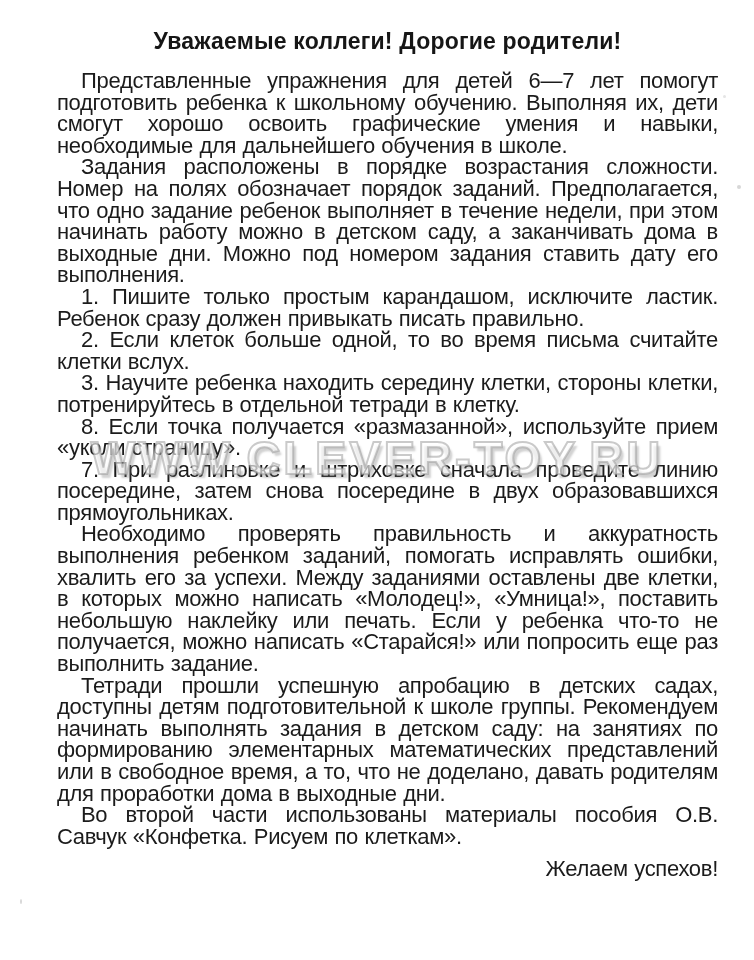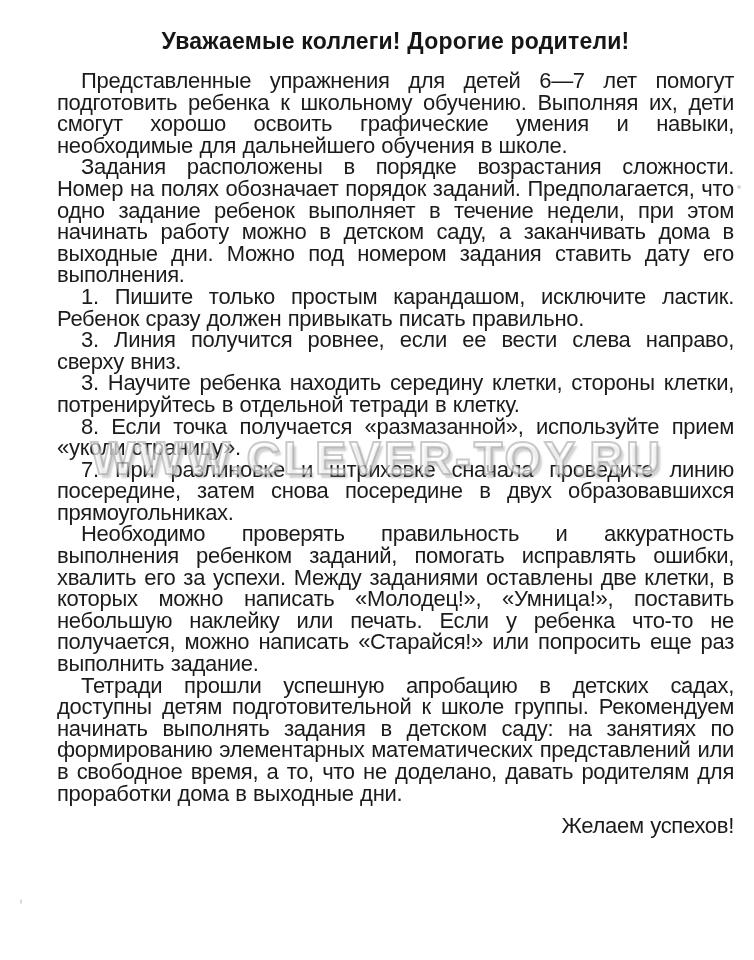--- a/index.html
+++ b/index.html
@@ -12,21 +12,21 @@
     height: 960px;
     font-family: "Liberation Sans", sans-serif;
   }
   .page {
     position: relative;
     box-sizing: border-box;
     width: 754px;
     height: 929px;
     background: #ffffff;
     color: #1b1b1b;
-    padding: 28px 20px 0 57px;
+    padding: 28px 36px 0 57px;
     overflow: hidden;
   }
   .title {
     font-size: 23px;
     font-weight: bold;
     text-align: center;
     margin: 0 0 15px 0;
     letter-spacing: 0.2px;
     color: #161616;
   }
@@ -75,34 +75,35 @@
 
   <h1 class="title">Уважаемые коллеги! Дорогие родители!</h1>
 
   <p class="para">Представленные упражнения для детей 6—7 лет помогут подготовить ребенка к школьному обучению. Выполняя их, дети смогут хорошо освоить графические умения и навыки, необходимые для дальнейшего обучения в школе.</p>
 
   <p class="para">Задания расположены в порядке возрастания сложности. Номер на полях обозначает порядок заданий. Предполагается, что одно задание ребенок выполняет в течение недели, при этом начинать работу можно в детском саду, а заканчивать дома в выходные дни. Можно под номером задания ставить дату его выполнения.</p>
 
 
   <p class="para">1. Пишите только простым карандашом, исключите ластик. Ребенок сразу должен привыкать писать правильно.</p>
 
+  <p class="para">2. Если клеток больше одной, то во время письма считайте клетки вслух.</p>
 
-  <p class="para">3. Линия получится ровнее, если ее вести слева направо, сверху вниз.</p>
 
   <p class="para">3. Научите ребенка находить середину клетки, стороны клетки, потренируйтесь в отдельной тетради в клетку.</p>
 
   <p class="para">8. Если точка получается «размазанной», используйте прием «уколи страницу».</p>
 
 
   <p class="para">7. При разлиновке и штриховке сначала проведите линию посередине, затем снова посередине в двух образовавшихся прямоугольниках.</p>
 
   <p class="para">Необходимо проверять правильность и аккуратность выполнения ребенком заданий, помогать исправлять ошибки, хвалить его за успехи. Между заданиями оставлены две клетки, в которых можно написать «Молодец!», «Умница!», поставить небольшую наклейку или печать. Если у ребенка что-то не получается, можно написать «Старайся!» или попросить еще раз выполнить задание.</p>
 
   <p class="para">Тетради прошли успешную апробацию в детских садах, доступны детям подготовительной к школе группы. Рекомендуем начинать выполнять задания в детском саду: на занятиях по формированию элементарных математических представлений или в свободное время, а то, что не доделано, давать родителям для проработки дома в выходные дни.</p>
 
+  <p class="para">Во второй части использованы материалы пособия О.В. Савчук «Конфетка. Рисуем по клеткам».</p>
 
   <p class="para closing">Желаем успехов!</p>
 
   <div class="watermark">WWW.CLEVER-TOY.RU</div>
 
   <span class="speck speck-1"></span>
   <span class="speck speck-2"></span>
   <span class="speck speck-3"></span>
 
 </div>

